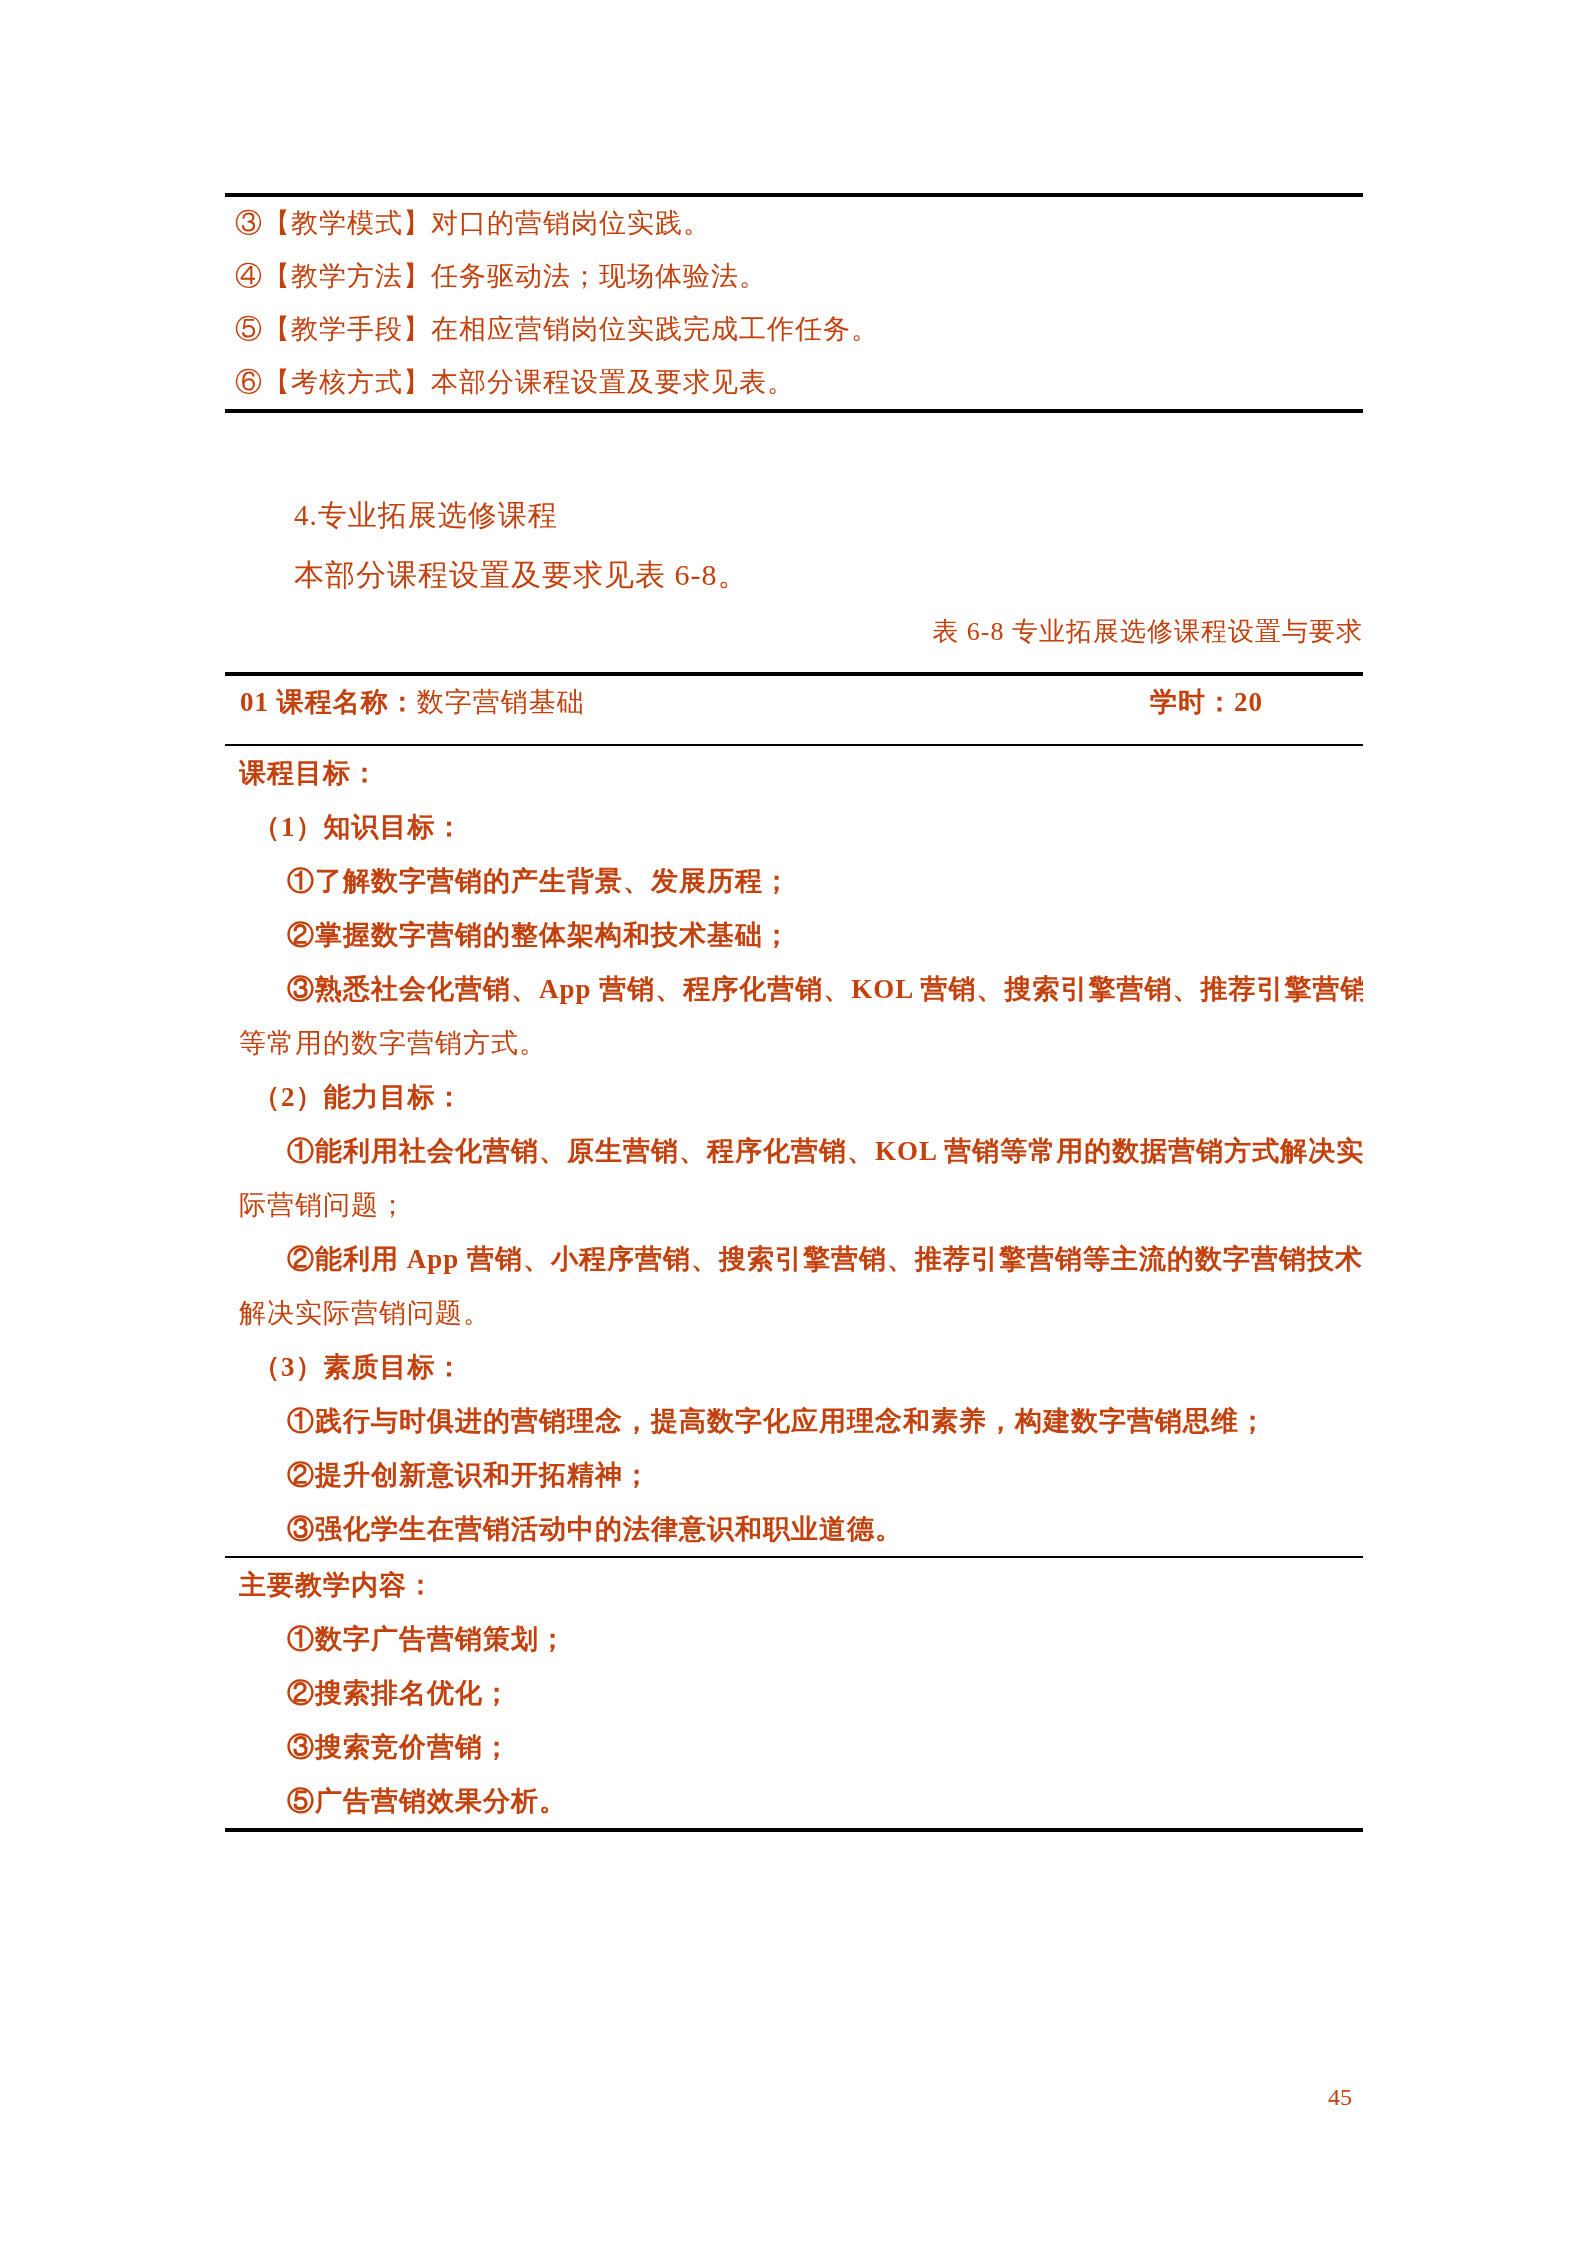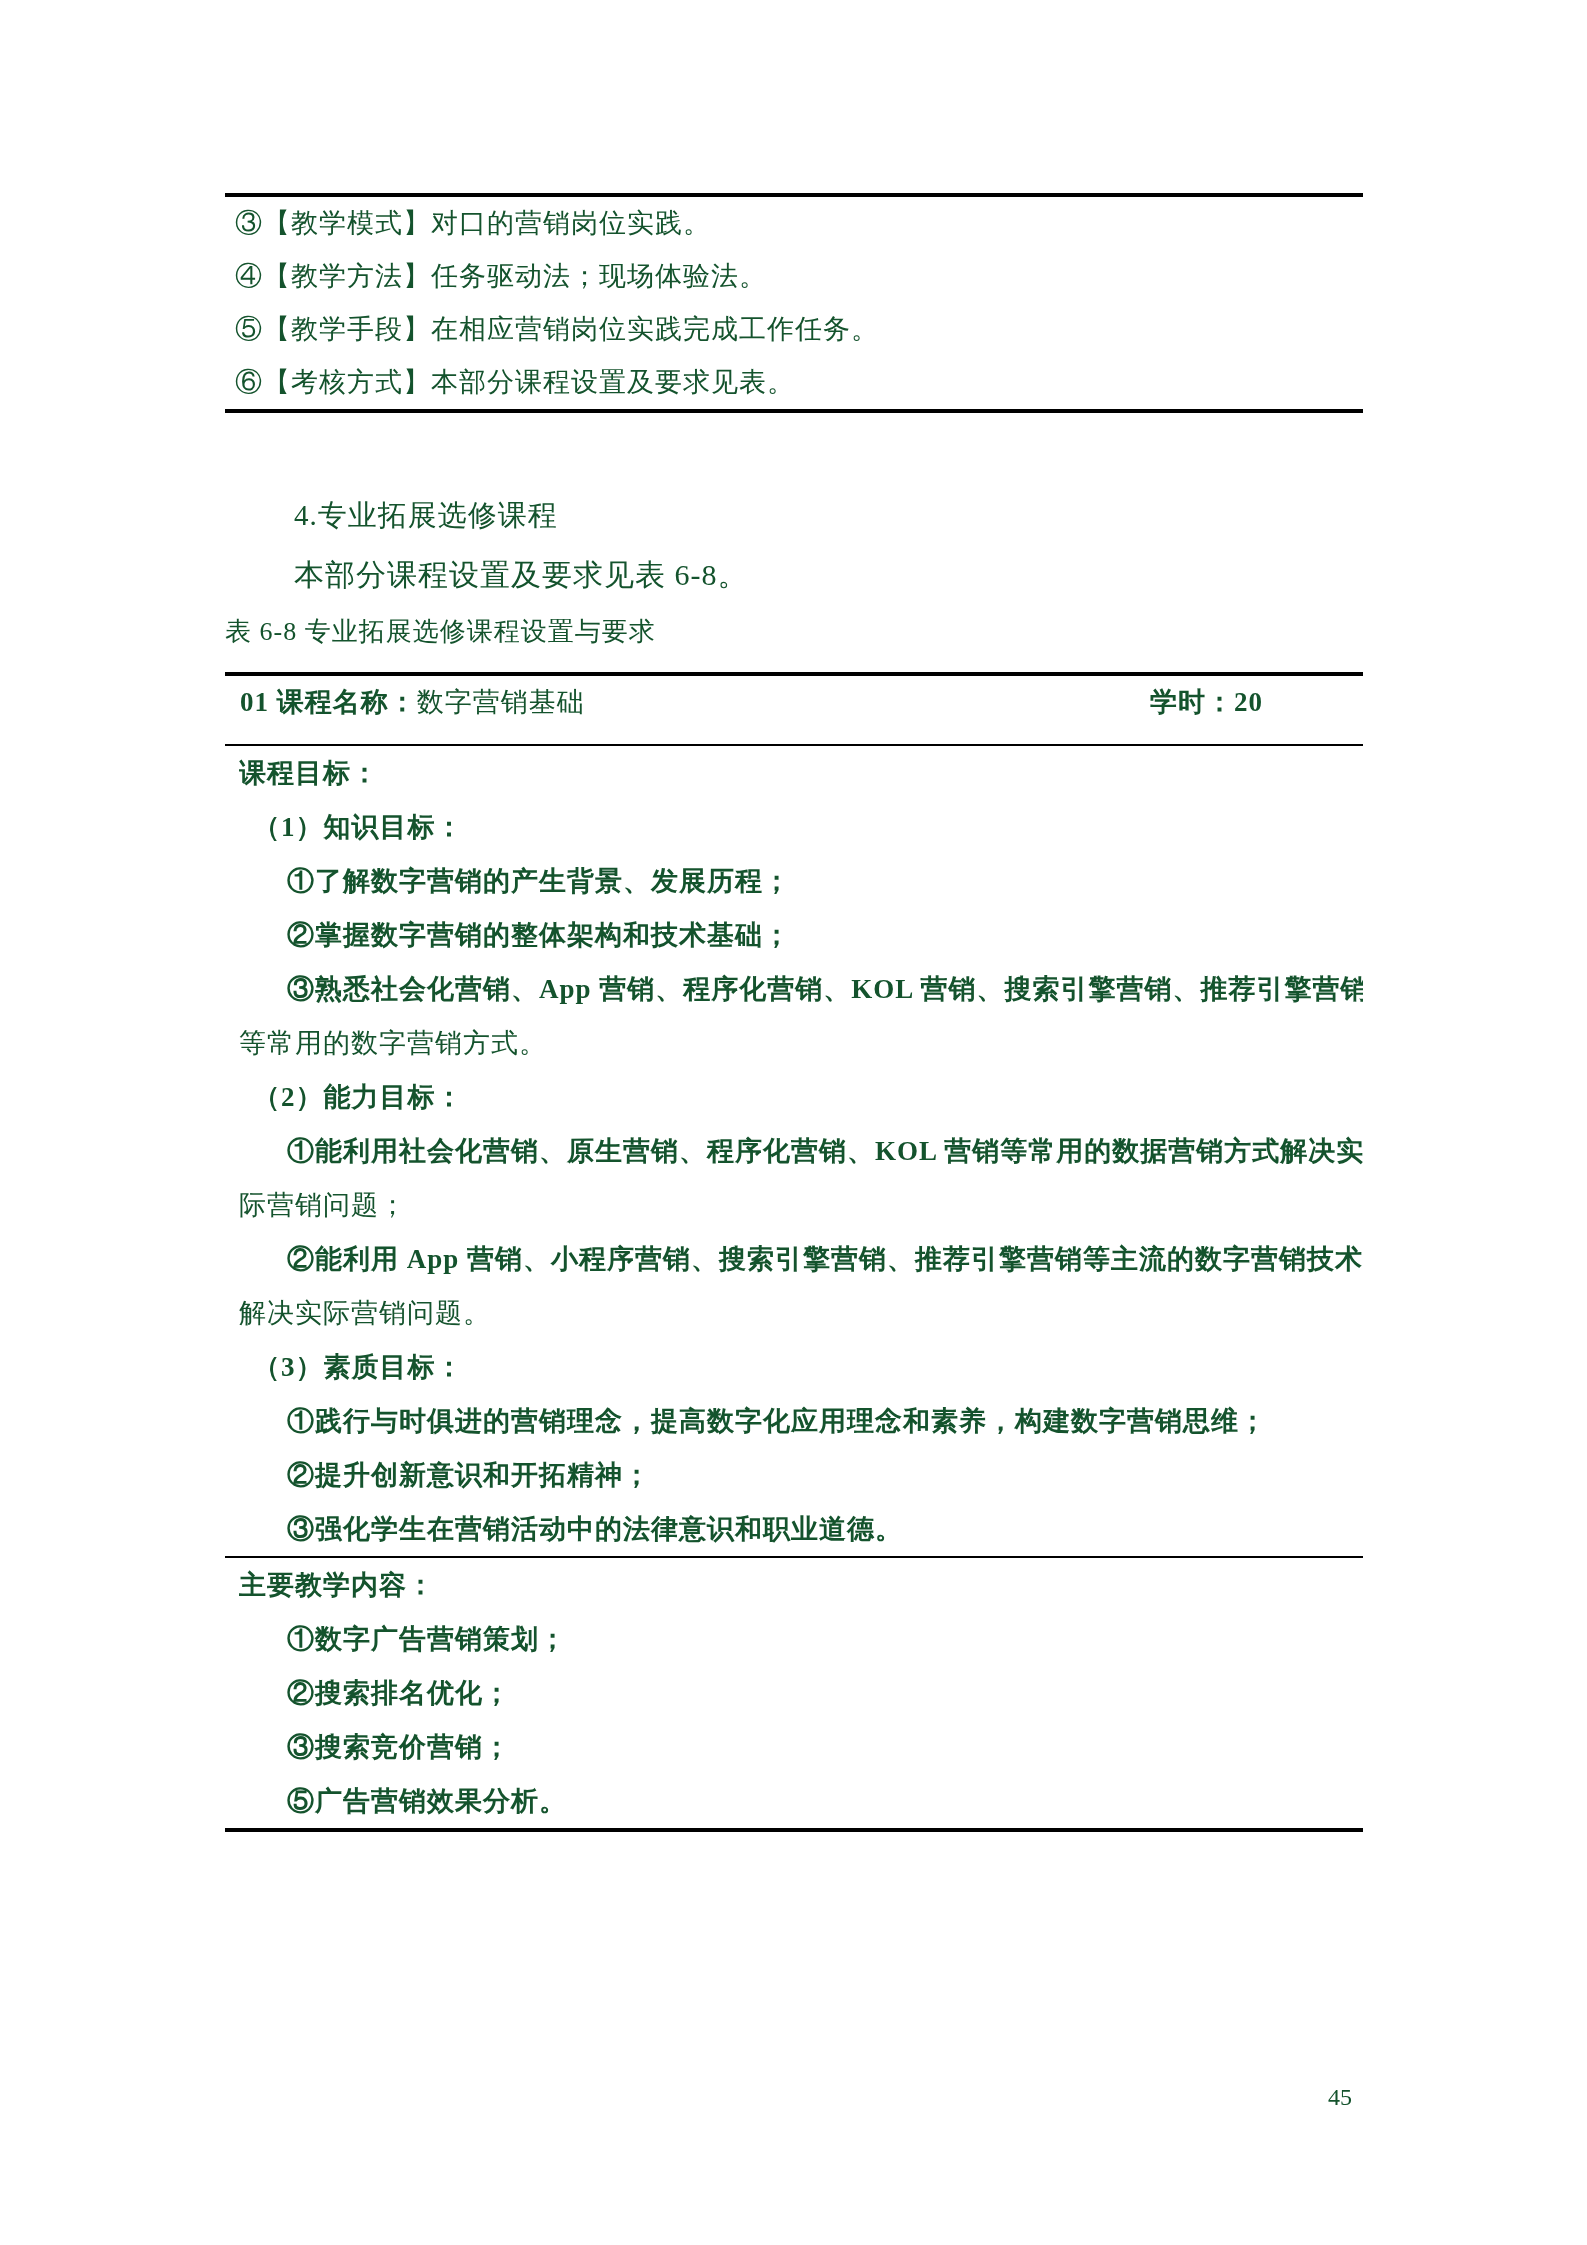--- a/index.html
+++ b/index.html
@@ -2,21 +2,21 @@
 <html><head>
 <meta charset="utf-8">
 <style>
   * { margin: 0; padding: 0; box-sizing: border-box; }
   html, body { background: #ffffff; }
   .page {
     position: relative;
     width: 1587px;
     height: 2245px;
     background: #ffffff;
-    color: #14532d;
+    color: #c2410c;
     font-family: "Liberation Serif", "DejaVu Serif", serif;
     overflow: hidden;
   }
   .tbl { position: absolute; left: 225px; width: 1138px; }
   .tbl-prev { top: 193px; }
   .tbl-course { top: 672px; }
   .rule-double { height: 3px; border-top: 2px solid #000; border-bottom: 2px solid #000; }
   .rule-single { height: 2px; background: #000; }
   .row {
     height: 54px; line-height: 54px;
@@ -41,21 +41,21 @@
     font-size: 29px; line-height: 40px; font-weight: normal;
     letter-spacing: 1px; white-space: nowrap;
   }
   .intro {
     position: absolute; left: 294px; top: 557px;
     font-size: 30px; line-height: 36px;
     letter-spacing: 1px; white-space: nowrap;
   }
   .caption {
     position: absolute; left: 225px; top: 618px; width: 1138px;
-    text-align: left; font-size: 26px; line-height: 28px;
+    text-align: right; font-size: 26px; line-height: 28px;
     letter-spacing: 1px; white-space: nowrap;
   }
   .page-number {
     position: absolute; left: 1328px; top: 2083px;
     font-size: 24px; line-height: 28px;
   }
 </style>
 </head>
 <body>
 

